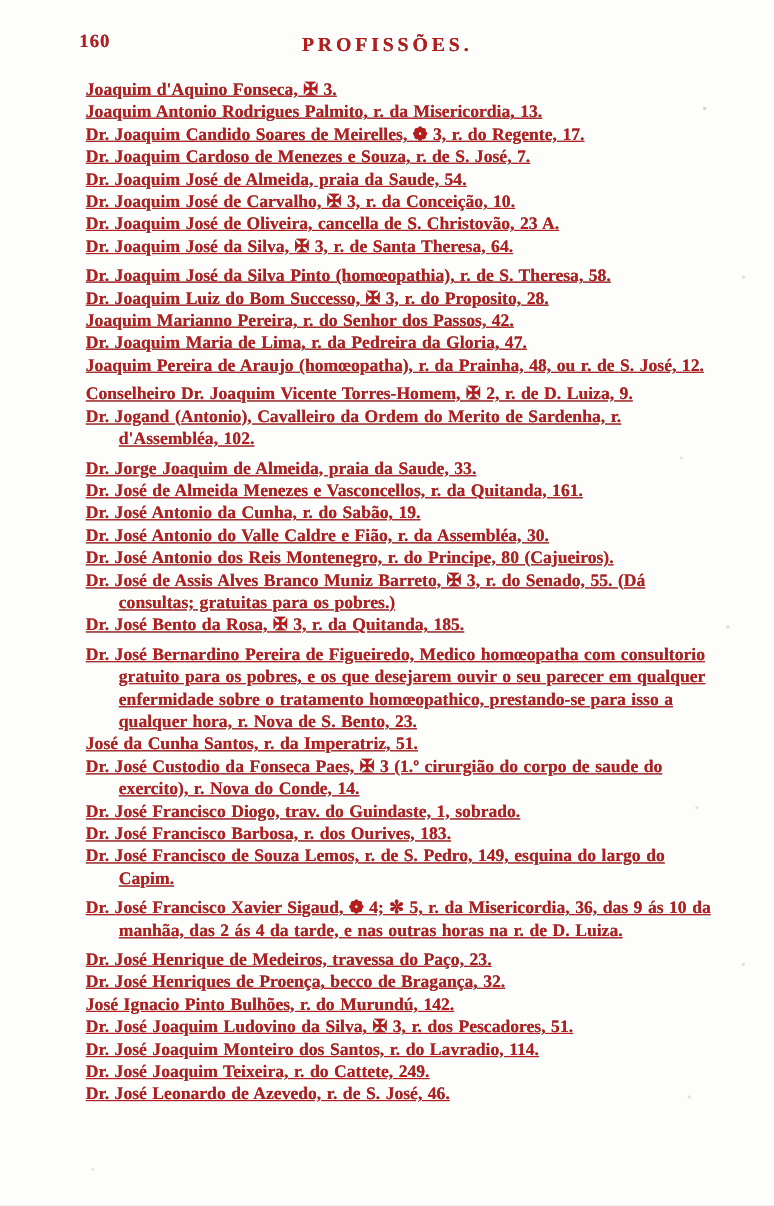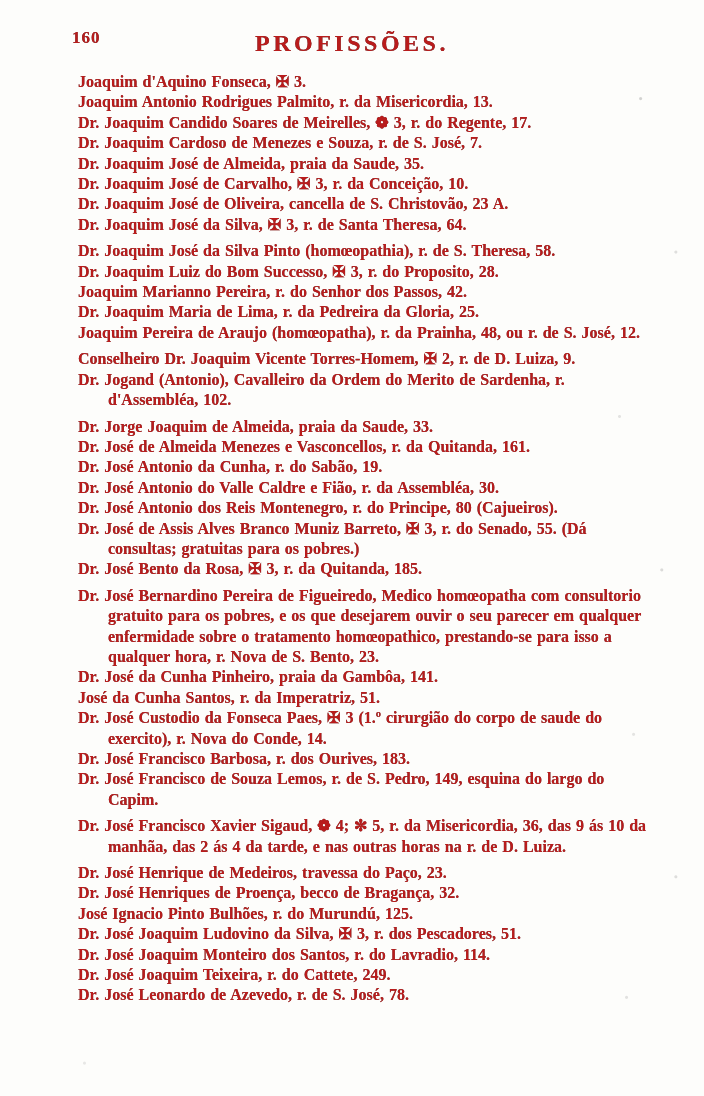--- a/index.html
+++ b/index.html
@@ -43,32 +43,33 @@
     left: 72px;
     top: 28px;
     font-size: 17px;
     font-weight: 700;
     letter-spacing: 1px;
     text-shadow: 0 0 .6px rgba(0,0,0,.7);
   }
   .page-title {
     margin: 0;
     text-align: center;
-    font-size: 24px;
+    font-size: 18px;
     font-weight: 700;
     letter-spacing: 3.5px;
     text-shadow: 0 0 .6px rgba(0,0,0,.7);
   }
   .directory-list {
     position: relative;
     margin: 8px 48px 0 78px;   
     font-size: 16px;
     font-weight: 700;
     line-height: 20.4px;
     text-shadow: 0 0 .55px rgba(10,10,10,.65);
+    text-decoration: underline;
   }
   .entry {
     margin: 0;
     padding-left: 30px;      
     text-indent: -30px;
     word-spacing: 1px;
   }
   .entry.gap {
     margin-top: 6px;
   }
@@ -80,46 +81,46 @@
   <div class="page-header">
     <span class="page-number">160</span>
     <h1 class="page-title">PROFISSÕES.</h1>
   </div>
 
   <div class="directory-list">
       <p class="entry">Joaquim d'Aquino Fonseca, ✠ 3.</p>
       <p class="entry">Joaquim Antonio Rodrigues Palmito, r. da Misericordia, 13.</p>
       <p class="entry">Dr. Joaquim Candido Soares de Meirelles, ❁ 3, r. do Regente, 17.</p>
       <p class="entry">Dr. Joaquim Cardoso de Menezes e Souza, r. de S. José, 7.</p>
-      <p class="entry">Dr. Joaquim José de Almeida, praia da Saude, 35.</p>
+      <p class="entry">Dr. Joaquim José de Almeida, praia da Saude, 54.</p>
       <p class="entry">Dr. Joaquim José de Carvalho, ✠ 3, r. da Conceição, 10.</p>
       <p class="entry">Dr. Joaquim José de Oliveira, cancella de S. Christovão, 23 A.</p>
       <p class="entry">Dr. Joaquim José da Silva, ✠ 3, r. de Santa Theresa, 64.</p>
       <p class="entry gap">Dr. Joaquim José da Silva Pinto (homœopathia), r. de S. Theresa, 58.</p>
       <p class="entry">Dr. Joaquim Luiz do Bom Successo, ✠ 3, r. do Proposito, 28.</p>
       <p class="entry">Joaquim Marianno Pereira, r. do Senhor dos Passos, 42.</p>
-      <p class="entry">Dr. Joaquim Maria de Lima, r. da Pedreira da Gloria, 25.</p>
+      <p class="entry">Dr. Joaquim Maria de Lima, r. da Pedreira da Gloria, 47.</p>
       <p class="entry">Joaquim Pereira de Araujo (homœopatha), r. da Prainha, 48, ou r. de S. José, 12.</p>
       <p class="entry gap">Conselheiro Dr. Joaquim Vicente Torres-Homem, ✠ 2, r. de D. Luiza, 9.</p>
       <p class="entry">Dr. Jogand (Antonio), Cavalleiro da Ordem do Merito de Sardenha, r. d'Assembléa, 102.</p>
       <p class="entry gap">Dr. Jorge Joaquim de Almeida, praia da Saude, 33.</p>
       <p class="entry">Dr. José de Almeida Menezes e Vasconcellos, r. da Quitanda, 161.</p>
       <p class="entry">Dr. José Antonio da Cunha, r. do Sabão, 19.</p>
       <p class="entry">Dr. José Antonio do Valle Caldre e Fião, r. da Assembléa, 30.</p>
       <p class="entry">Dr. José Antonio dos Reis Montenegro, r. do Principe, 80 (Cajueiros).</p>
       <p class="entry">Dr. José de Assis Alves Branco Muniz Barreto, ✠ 3, r. do Senado, 55. (Dá consultas; gratuitas para os pobres.)</p>
       <p class="entry">Dr. José Bento da Rosa, ✠ 3, r. da Quitanda, 185.</p>
       <p class="entry gap">Dr. José Bernardino Pereira de Figueiredo, Medico homœopatha com consultorio gratuito para os pobres, e os que desejarem ouvir o seu parecer em qualquer enfermidade sobre o tratamento homœopathico, prestando-se para isso a qualquer hora, r. Nova de S. Bento, 23.</p>
-      <p class="entry">Dr. José da Cunha Pinheiro, praia da Gambôa, 141.</p>
       <p class="entry">José da Cunha Santos, r. da Imperatriz, 51.</p>
       <p class="entry">Dr. José Custodio da Fonseca Paes, ✠ 3 (1.º cirurgião do corpo de saude do exercito), r. Nova do Conde, 14.</p>
+      <p class="entry">Dr. José Francisco Diogo, trav. do Guindaste, 1, sobrado.</p>
       <p class="entry">Dr. José Francisco Barbosa, r. dos Ourives, 183.</p>
       <p class="entry">Dr. José Francisco de Souza Lemos, r. de S. Pedro, 149, esquina do largo do Capim.</p>
       <p class="entry gap">Dr. José Francisco Xavier Sigaud, ❁ 4; ✼ 5, r. da Misericordia, 36, das 9 ás 10 da manhãa, das 2 ás 4 da tarde, e nas outras horas na r. de D. Luiza.</p>
       <p class="entry gap">Dr. José Henrique de Medeiros, travessa do Paço, 23.</p>
       <p class="entry">Dr. José Henriques de Proença, becco de Bragança, 32.</p>
-      <p class="entry">José Ignacio Pinto Bulhões, r. do Murundú, 125.</p>
+      <p class="entry">José Ignacio Pinto Bulhões, r. do Murundú, 142.</p>
       <p class="entry">Dr. José Joaquim Ludovino da Silva, ✠ 3, r. dos Pescadores, 51.</p>
       <p class="entry">Dr. José Joaquim Monteiro dos Santos, r. do Lavradio, 114.</p>
       <p class="entry">Dr. José Joaquim Teixeira, r. do Cattete, 249.</p>
-      <p class="entry">Dr. José Leonardo de Azevedo, r. de S. José, 78.</p>
+      <p class="entry">Dr. José Leonardo de Azevedo, r. de S. José, 46.</p>
     </div>
 </div>
 
 </body></html>

